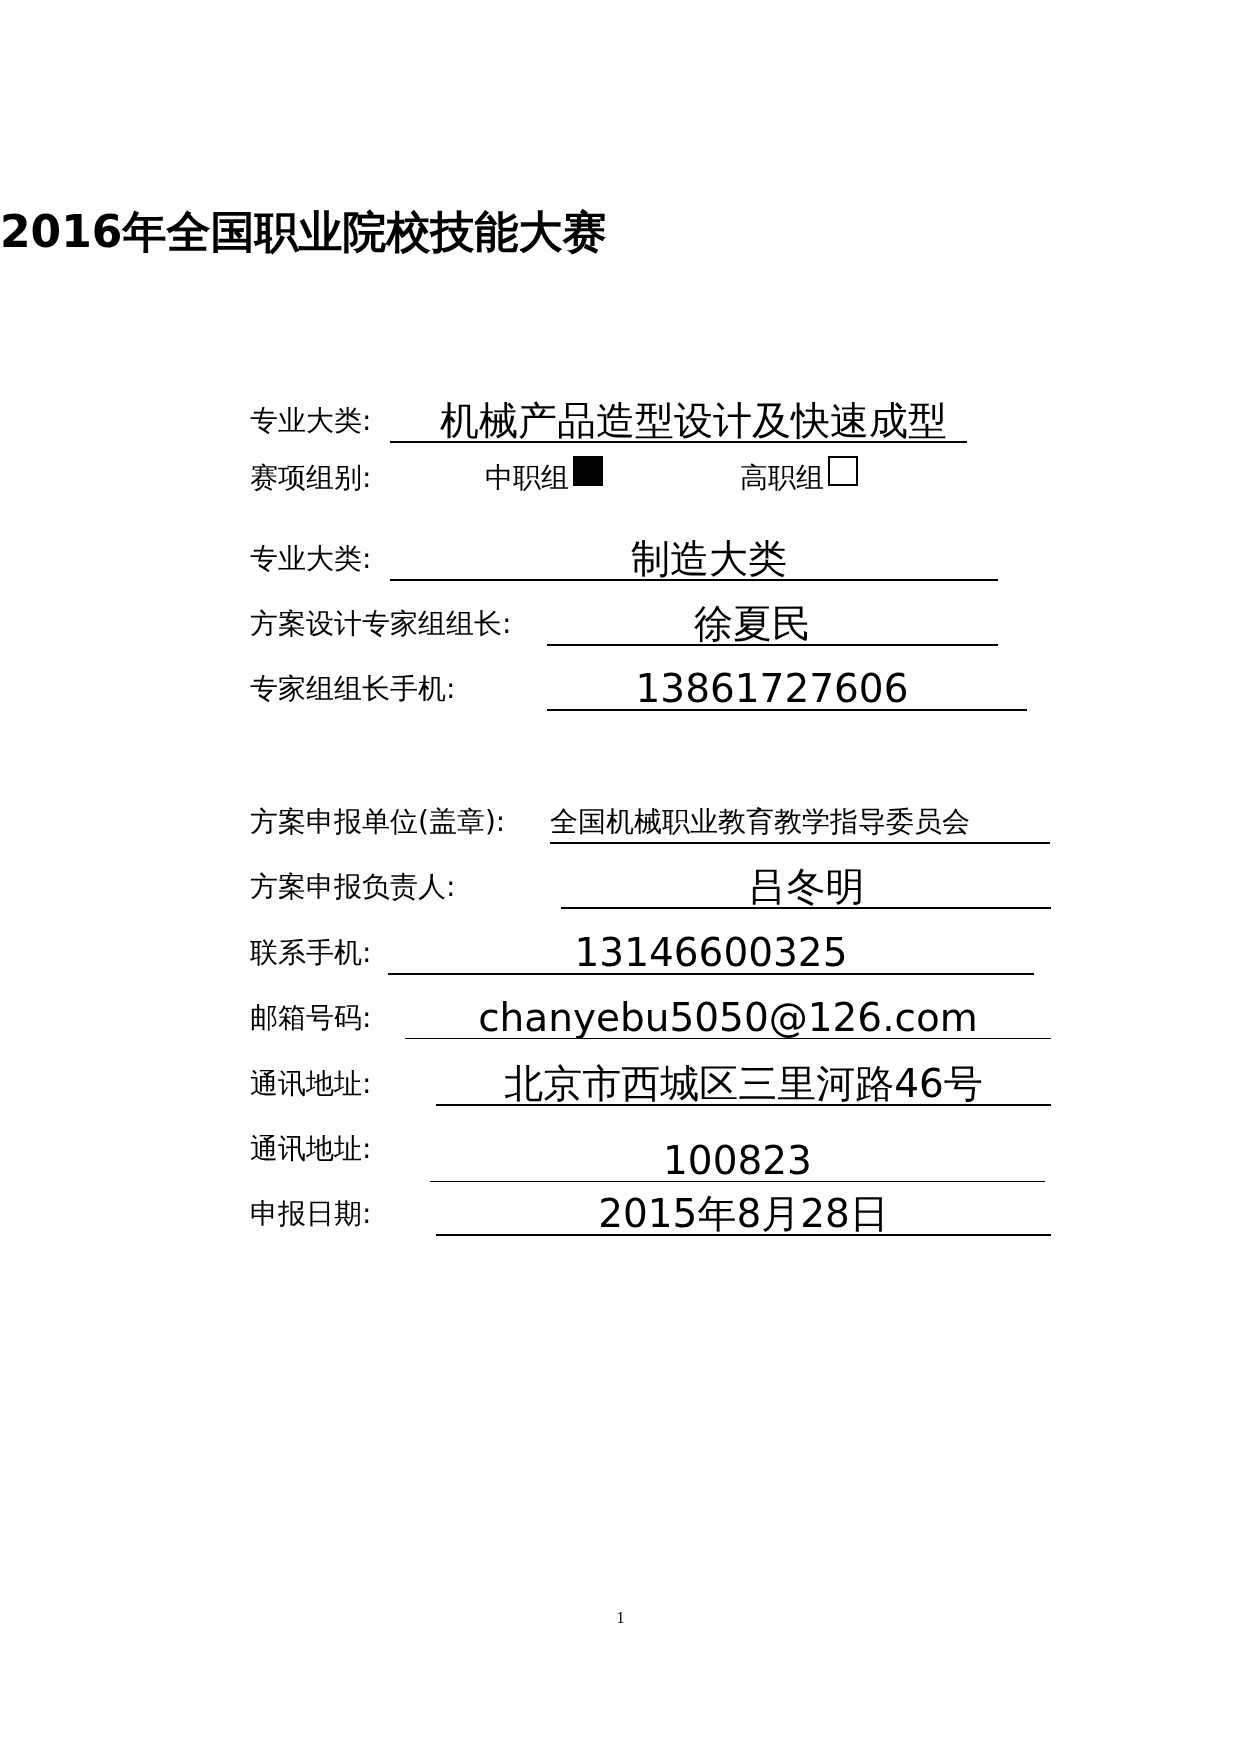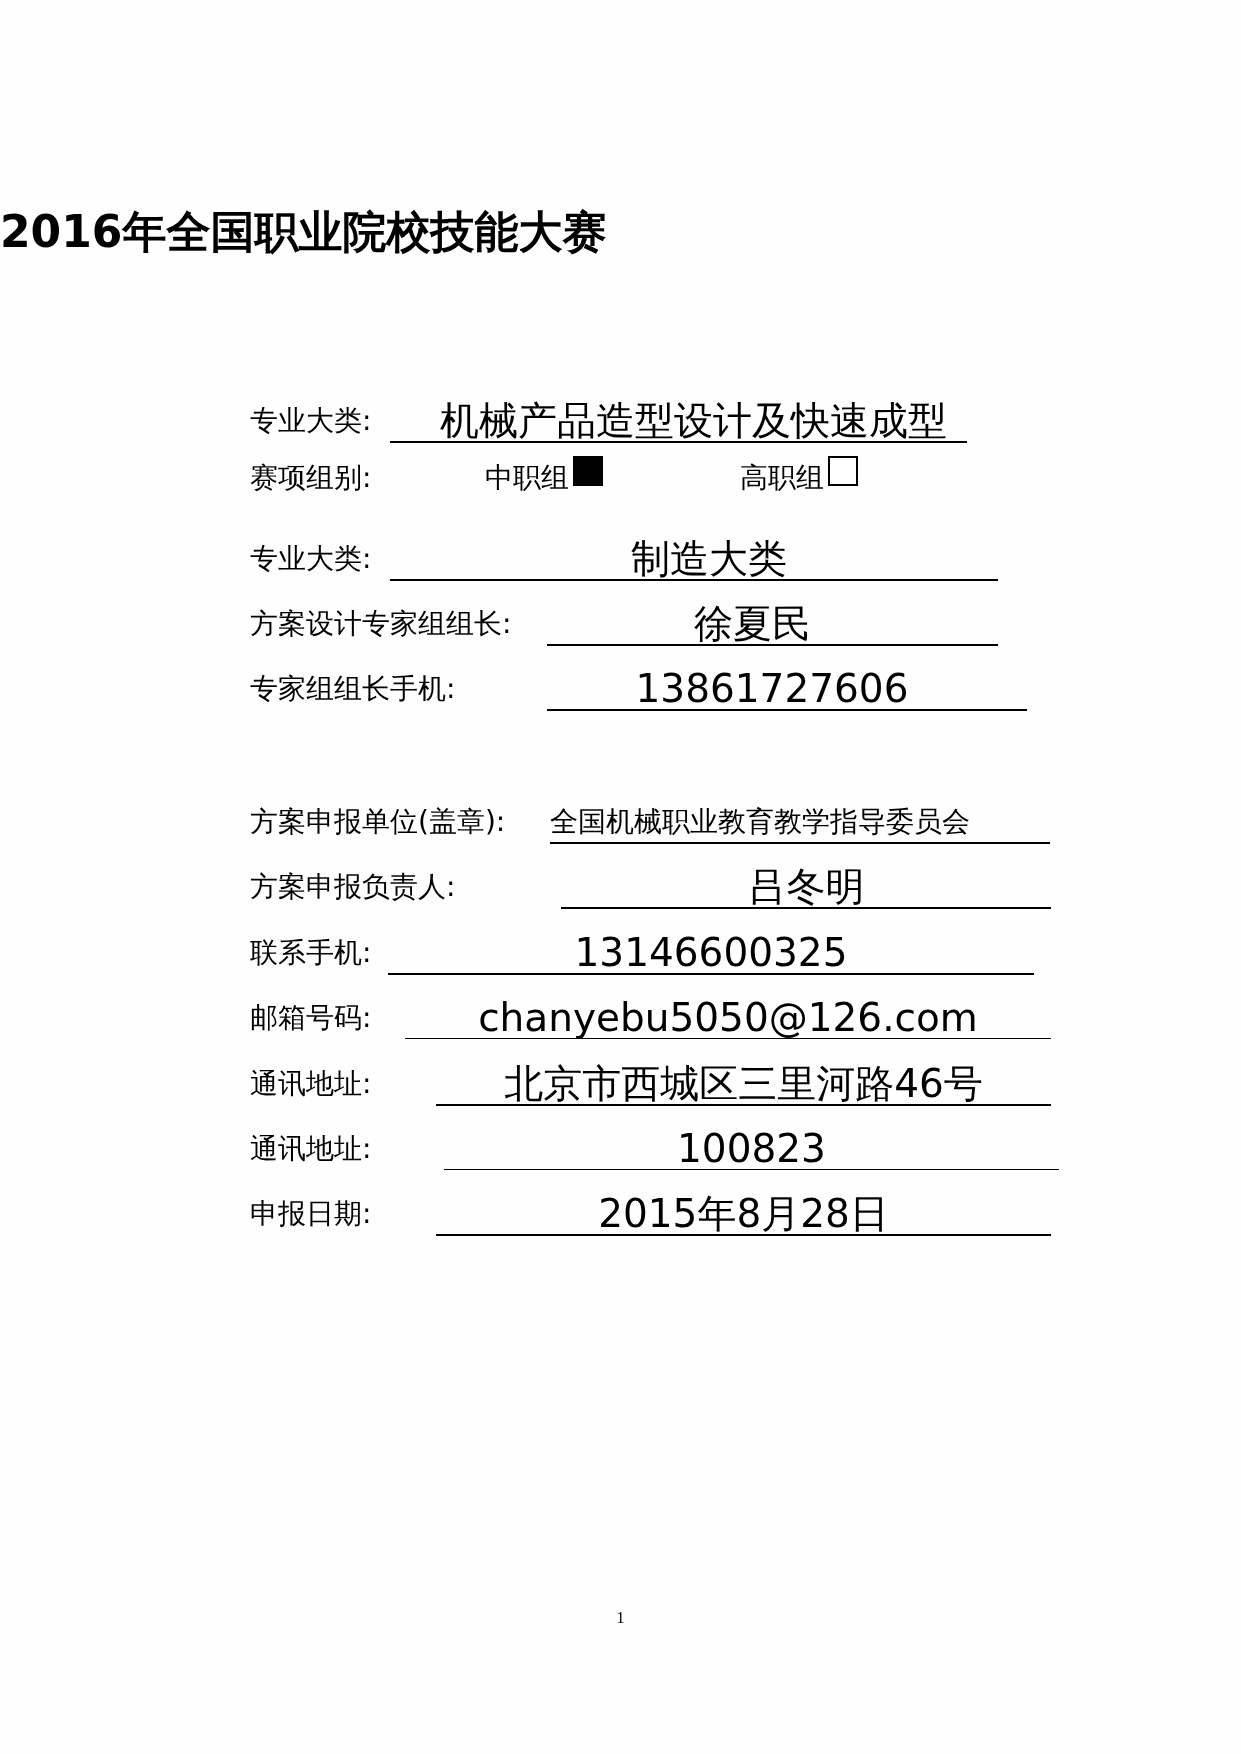--- a/index.html
+++ b/index.html
@@ -167,21 +167,21 @@
 
   <div class="row" style="top:1066px;">
     <span class="label">通讯地址:</span>
     <div class="field" style="left:186px; width:615px;">
       <span class="value">北京市西城区三里河路46号</span>
     </div>
   </div>
 
   <div class="row" style="top:1131px;">
     <span class="label">通讯地址:</span>
-    <div class="field thin" style="left:194px; width:615px;">
+    <div class="field thin" style="left:180px; width:615px;margin-top:12px;">
       <span class="value">100823</span>
     </div>
   </div>
 
   <div class="row" style="top:1196px;">
     <span class="label">申报日期:</span>
     <div class="field" style="left:186px; width:615px;">
       <span class="value">2015年8月28日</span>
     </div>
   </div>

